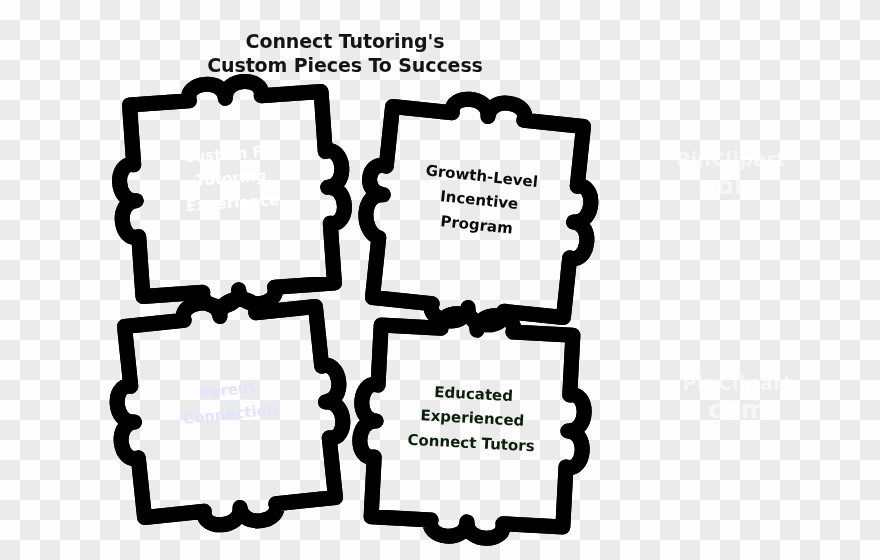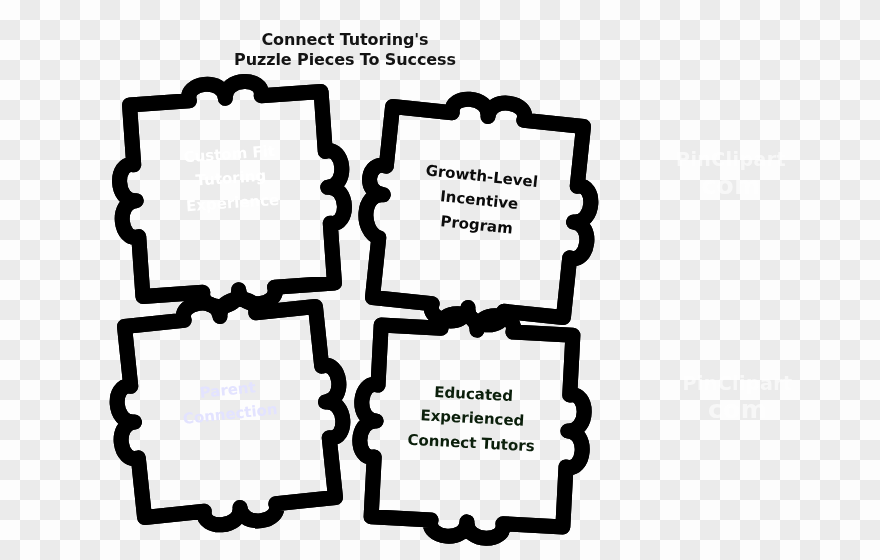--- a/index.html
+++ b/index.html
@@ -29,21 +29,21 @@
     position: absolute;
     left: 180px;
     top: 30px;
     width: 330px;
     text-align: center;
     line-height: 1.25;
     -webkit-user-select: none;
     user-select: none;
   }
   #title-block .t-line {
-    font-size: 16px;
+    font-size: 19px;
     font-weight: bold;
     color: #141414;
     letter-spacing: -0.1px;
     white-space: nowrap;
   }
 
   
   .watermark {
     position: absolute;
     color: #ffffff;
@@ -102,21 +102,21 @@
   .piece-outline { fill: none; stroke: #000000; stroke-width: 25; stroke-linejoin: round; }
   .piece-body    { stroke: none; }
 </style>
 </head>
 <body>
 
 <div id="canvas">
 
   <div id="title-block">
     <div class="t-line">Connect Tutoring's</div>
-    <div class="t-line">Puzzle Pieces To Success</div>
+    <div class="t-line">Custom Pieces To Success</div>
   </div>
 
   <div class="watermark" id="watermark-top">
     <div class="w1">PinClipart</div>
     <div class="w2">com</div>
   </div>
   <div class="watermark" id="watermark-bot">
     <div class="w1">PinClipart</div>
     <div class="w2">com</div>
   </div>

